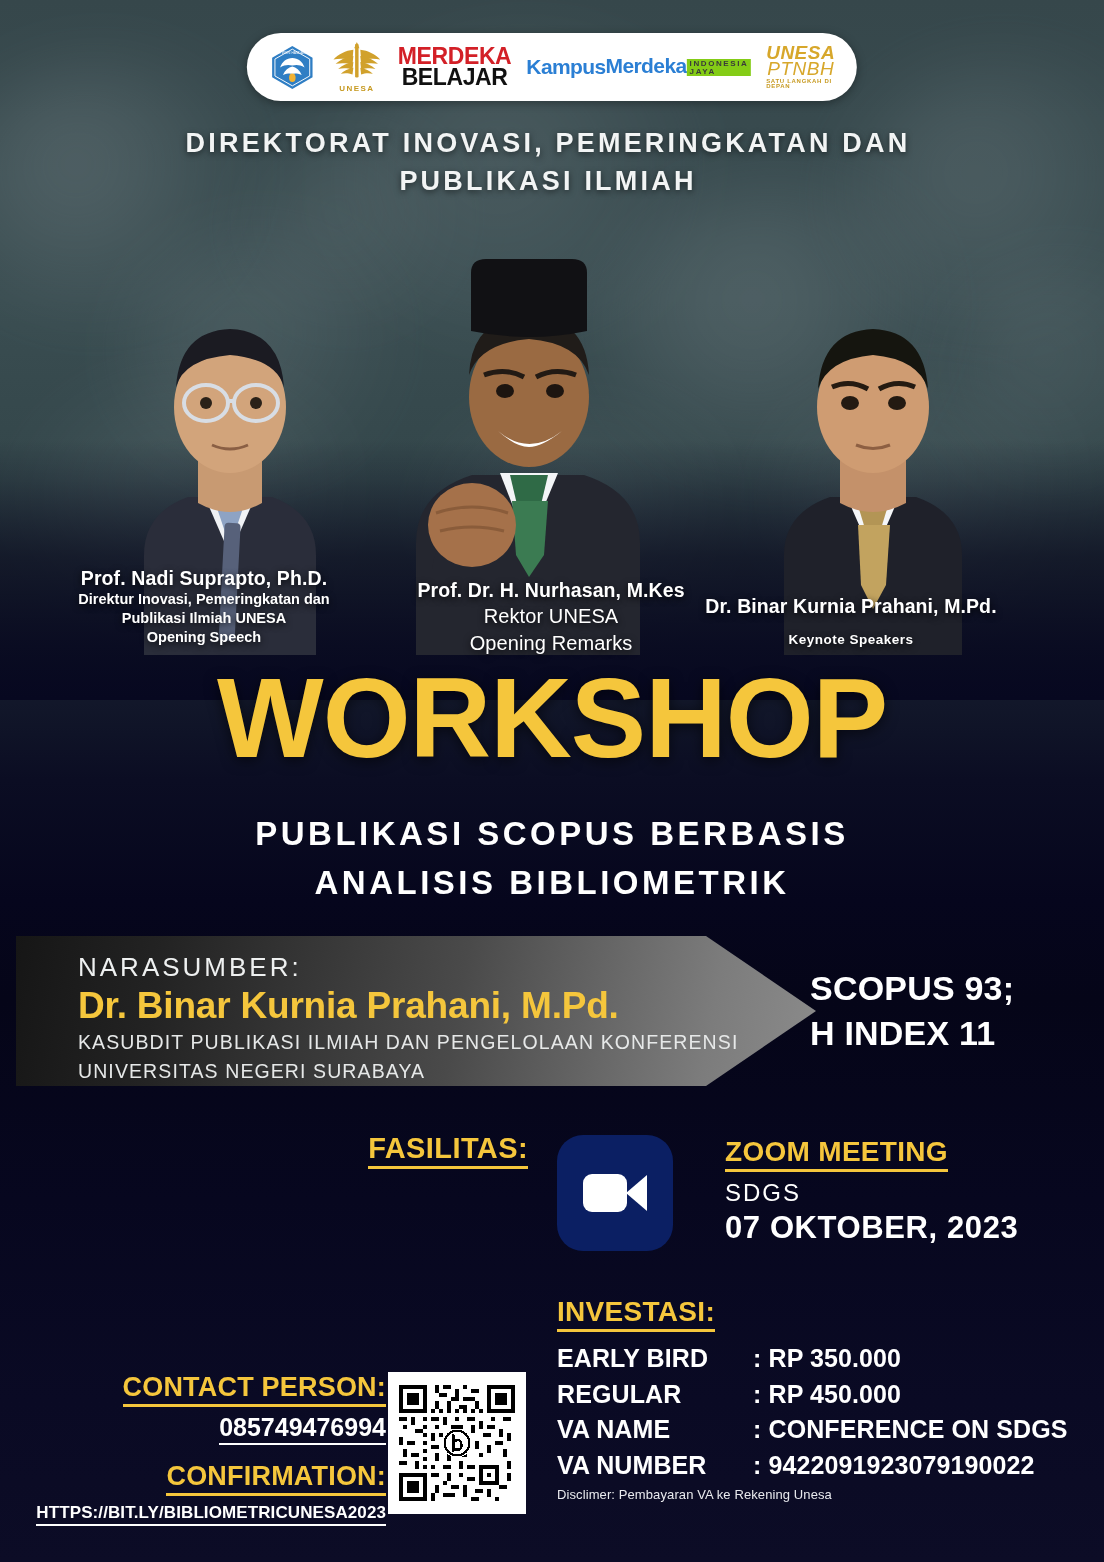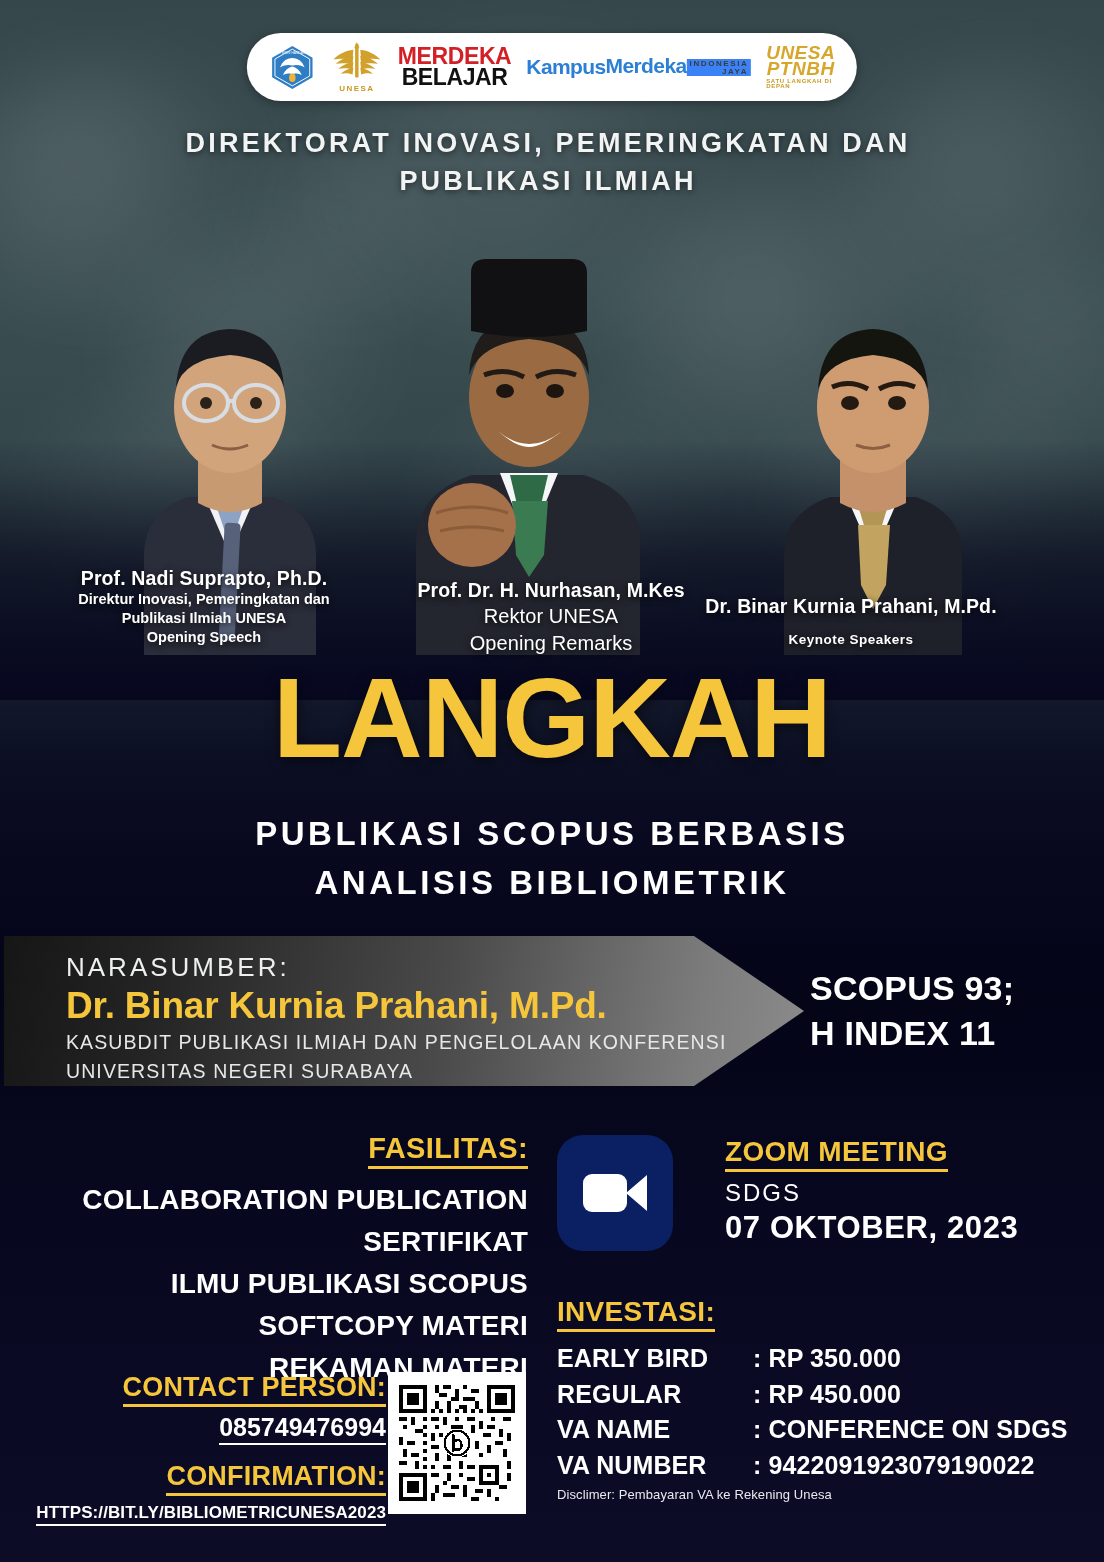--- a/index.html
+++ b/index.html
@@ -62,25 +62,25 @@
   .garuda { width:52px; height:42px; }
   .garuda-cap { font-size:8px; letter-spacing:1.4px; color:#c79a21; font-weight:700; margin-top:1px; }
   
   .mb { display:flex; flex-direction:column; line-height:0.92; }
   .mb-top { font-size:23px; font-weight:900; color:#d32027; letter-spacing:-0.4px; font-family:"Liberation Sans", sans-serif; }
   .mb-bot { font-size:23px; font-weight:900; color:#111111; letter-spacing:-0.4px; }
   
   .km { display:flex; flex-direction:row; line-height:0.92; }
   .km-1 { font-size:21px; font-weight:800; color:#2b7fd4; letter-spacing:-0.6px; }
   .km-2 { font-size:21px; font-weight:800; color:#2b7fd4; letter-spacing:-0.6px; margin-top:-2px; }
-  .km-3 { font-size:8px; font-weight:800; color:#3a3a3a; background:#3b82f6; letter-spacing:1.6px; text-align:right; padding:1px 3px; margin-top:1px; }
+  .km-3 { font-size:8px; font-weight:800; color:#3a3a3a; background:#84cc16; letter-spacing:1.6px; text-align:left; padding:1px 3px; margin-top:1px; }
   
   .up { display:flex; flex-direction:column; line-height:0.94; align-items:center; }
   .up-1 { font-size:19px; font-weight:900; color:#d7a72b; letter-spacing:0.5px; font-style:italic; }
-  .up-2 { font-size:19px; font-weight:700; color:#d7a72b; letter-spacing:0.5px; font-style:italic; margin-top:-2px; }
+  .up-2 { font-size:19px; font-weight:400; color:#d7a72b; letter-spacing:0.5px; font-style:italic; margin-top:-2px; }
   .up-3 { font-size:6px; font-weight:700; color:#c79a21; letter-spacing:0.7px; margin-top:1px; }
 
   
   .dir-header {
     position:absolute; left:0; top:124px; width:1096px;
     text-align:center; color:#f2f4f4;
     font-size:27px; font-weight:600; letter-spacing:3.2px; line-height:1.42;
     text-shadow:0 2px 6px rgba(0,0,0,0.55);
   }
 
@@ -99,21 +99,21 @@
     position:absolute; left:0; top:662px; width:1104px; text-align:center;
     color:#f5c63c; font-size:113px; font-weight:900; letter-spacing:-1px;
     line-height:1; text-shadow:0 3px 14px rgba(0,0,0,0.6);
   }
   .subtitle {
     position:absolute; left:0; top:810px; width:1104px; text-align:center;
     color:#ffffff; font-size:33px; font-weight:700; letter-spacing:3.5px; line-height:1.48;
   }
 
   
-  .band-wrap { position:absolute; left:4px; top:936px; width:888px; height:150px; }
+  .band-wrap { position:absolute; left:16px; top:936px; width:888px; height:150px; }
   .band {
     position:absolute; left:0; top:0; width:800px; height:150px;
     background:linear-gradient(100deg, #161616 0%, #232323 18%, #4a4a4a 55%, #7c7c7c 86%, #8b8b8b 100%);
     -webkit-clip-path:polygon(0 0, 690px 0, 800px 75px, 690px 150px, 0 150px);
     clip-path:polygon(0 0, 690px 0, 800px 75px, 690px 150px, 0 150px);
   }
   .band-text { position:absolute; left:62px; top:16px; }
   .nara-label { color:#eef0f0; font-size:26px; font-weight:400; letter-spacing:3px; }
   .nara-name { color:#f5c63c; font-size:37px; font-weight:900; letter-spacing:-0.2px; margin-top:3px; line-height:1.1; }
   .nara-sub { color:#e6e8e8; font-size:19.5px; font-weight:400; letter-spacing:1.1px; line-height:1.38; margin-top:2px; }
@@ -335,21 +335,21 @@
     <div class="cap-name">Prof. Dr. H. Nurhasan, M.Kes</div>
     <div class="cap-name" style="font-weight:500;font-size:20px;margin-top:2px;">Rektor UNESA</div>
     <div class="cap-name" style="font-weight:500;font-size:20px;margin-top:2px;">Opening Remarks</div>
   </div>
 
   <div class="cap" style="left:692px; top:594px; width:318px;">
     <div class="cap-name">Dr. Binar Kurnia Prahani, M.Pd.</div>
     <div class="cap-sub small" style="margin-top:13px;">Keynote Speakers</div>
   </div>
 
-  <div class="workshop">LANGKAH</div>
+  <div class="workshop">WORKSHOP</div>
   <div class="subtitle">
     <div>PUBLIKASI SCOPUS BERBASIS</div>
     <div>ANALISIS BIBLIOMETRIK</div>
   </div>
 
   <div class="band-wrap">
     <div class="band"></div>
     <div class="band-text">
       <div class="nara-label">NARASUMBER:</div>
       <div class="nara-name">Dr. Binar Kurnia Prahani, M.Pd.</div>
@@ -358,27 +358,20 @@
     </div>
   </div>
   <div class="scopus">
     <div>SCOPUS 93;</div>
     <div>H INDEX 11</div>
   </div>
 
   <div class="fasilitas">
     <div>
       <span class="fas-title">FASILITAS:</span>
-    </div>
-    <div class="fas-list">
-      <div class="fas-item">COLLABORATION PUBLICATION</div>
-      <div class="fas-item">SERTIFIKAT</div>
-      <div class="fas-item">ILMU PUBLIKASI SCOPUS</div>
-      <div class="fas-item">SOFTCOPY MATERI</div>
-      <div class="fas-item">REKAMAN MATERI</div>
     </div>
   </div>
 
   <div class="zoom-icon">
     <div class="cam">
       <div class="cam-body"></div>
       <div class="cam-lens"></div>
     </div>
   </div>
   <div class="zoom-text">

